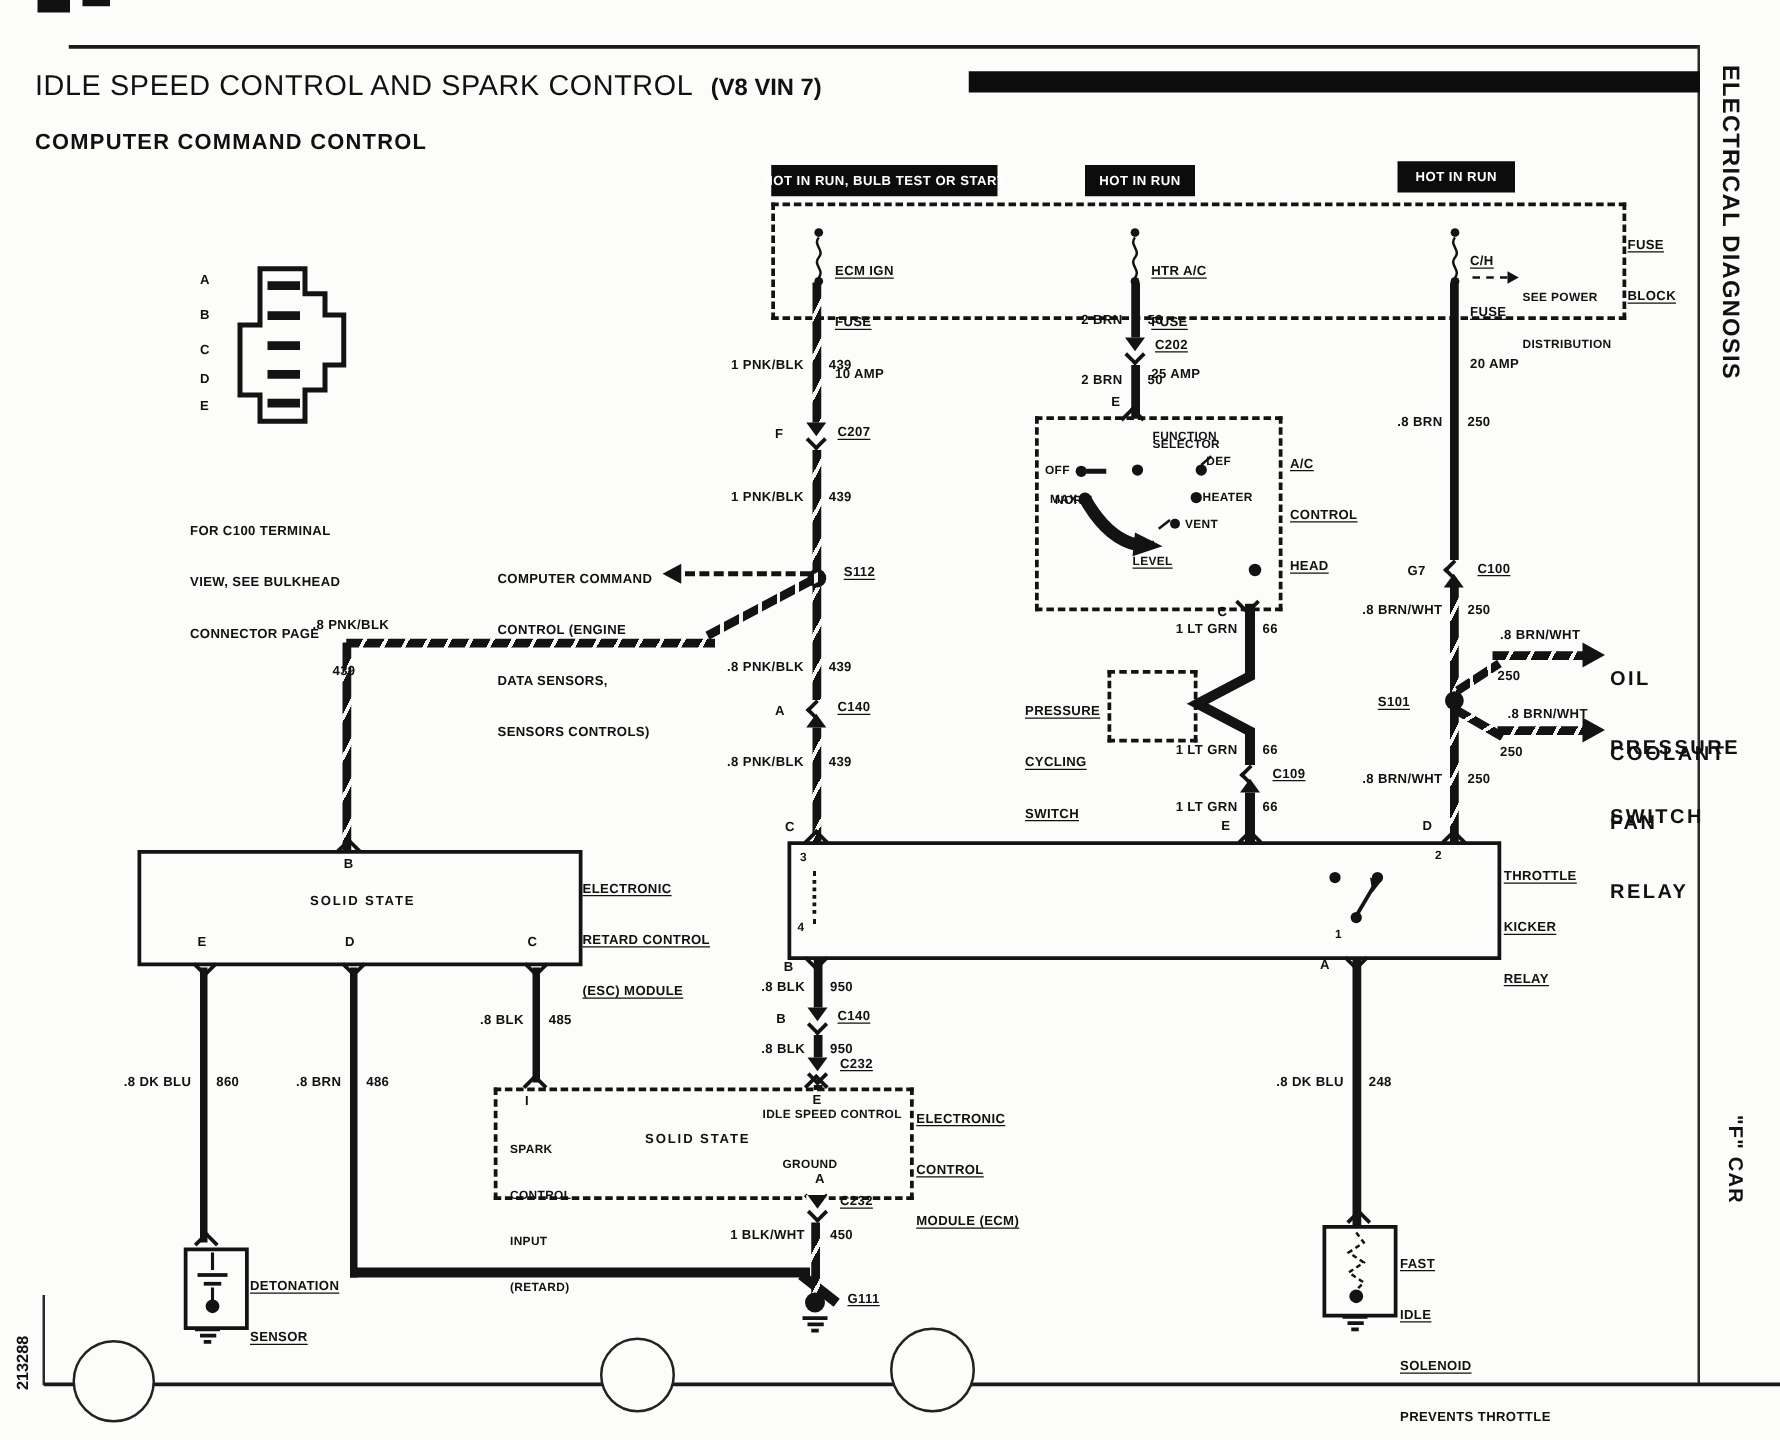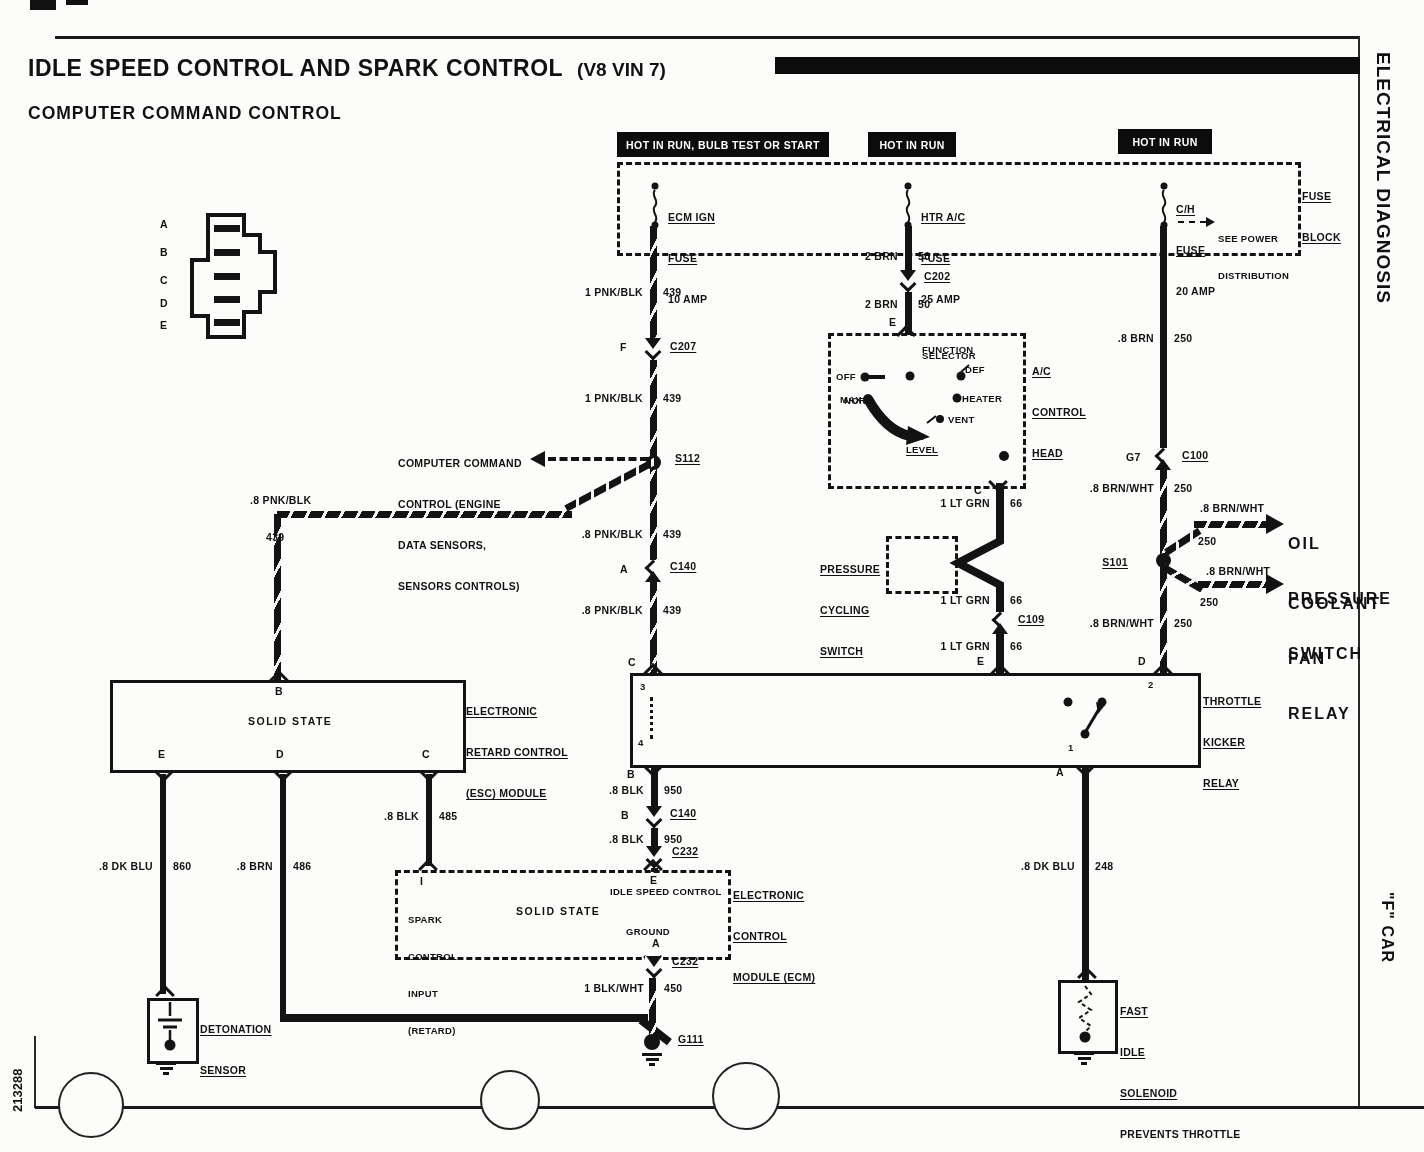--- a/index.html
+++ b/index.html
@@ -50,30 +50,30 @@
   <div class="abs" style="left:55px;top:36px;width:1305px;height:3px;background:#1a1a1a"></div>
   <div class="abs" style="left:1358px;top:36px;width:2px;height:1072px;background:#2a2a2a"></div>
   <div class="abs" style="left:34px;top:1036px;width:2px;height:72px;background:#2a2a2a"></div>
   <div class="abs" style="left:35px;top:1106px;width:1389px;height:3px;background:#1a1a1a"></div>
   <div class="arc" style="left:58px;top:1072px;width:62px;height:62px;"></div>
   <div class="arc" style="left:480px;top:1070px;width:56px;height:56px;"></div>
   <div class="arc" style="left:712px;top:1062px;width:64px;height:64px;"></div>
   <div class="vtxt" style="left:10px;top:1028px;height:84px;font-size:13px;transform:rotate(180deg)">213288</div>
 
   <div class="abs" style="left:28px;top:55px;display:flex;align-items:baseline;gap:14px">
-    <span style="font-weight:bold;font-size:23px;letter-spacing:.5px">IDLE SPEED CONTROL AND SPARK CONTROL</span>
+    <span style="font-weight:normal;font-size:23px;letter-spacing:.5px">IDLE SPEED CONTROL AND SPARK CONTROL</span>
     <span style="font-weight:bold;font-size:19px">(V8 VIN 7)</span>
   </div>
   <div class="abs" style="left:775px;top:57px;width:585px;height:17px;background:#0c0c0c"></div>
   <div class="abs" style="left:28px;top:103px;font-weight:bold;font-size:17.5px;letter-spacing:1px">COMPUTER COMMAND CONTROL</div>
 
   <div class="vtxt" style="left:1372px;top:52px;height:280px;font-size:19px;letter-spacing:1px">ELECTRICAL DIAGNOSIS</div>
   <div class="vtxt" style="left:1378px;top:892px;height:130px;font-size:16px;letter-spacing:1px">"F" CAR</div>
 
-  <div class="banner" style="left:617px;top:132px;width:212px;height:25px">HOT IN RUN, BULB TEST OR START</div>
+  <div class="banner" style="left:617px;top:132px;width:181px;height:25px">HOT IN RUN, BULB TEST OR START</div>
   <div class="banner" style="left:868px;top:132px;width:88px;height:25px">HOT IN RUN</div>
   <div class="banner" style="left:1118px;top:129px;width:94px;height:25px">HOT IN RUN</div>
 
   <div class="dbox" style="left:617px;top:162px;width:678px;height:88px"></div>
   <div class="lbl" style="left:1302px;top:163px">
     <div class="u">FUSE</div>
     <div class="u">BLOCK</div>
   </div>
   <svg style="left:649px;top:182px" width="12" height="48" viewBox="0 0 12 48">
     <circle cx="6" cy="4" r="3.5" fill="#131313"></circle>
@@ -118,20 +118,25 @@
     <rect x="32" y="37" width="26" height="7" fill="#131313"></rect>
     <rect x="32" y="61" width="26" height="7" fill="#131313"></rect>
     <rect x="32" y="84" width="26" height="7" fill="#131313"></rect>
     <rect x="32" y="107" width="26" height="7" fill="#131313"></rect>
   </svg>
   <div class="lbl" style="left:160px;top:218px">A</div>
   <div class="lbl" style="left:160px;top:246px">B</div>
   <div class="lbl" style="left:160px;top:274px">C</div>
   <div class="lbl" style="left:160px;top:297px">D</div>
   <div class="lbl" style="left:160px;top:319px">E</div>
+  <div class="lbl" style="left:152px;top:392px">
+    <div>FOR C100 TERMINAL</div>
+    <div>VIEW, SEE BULKHEAD</div>
+    <div>CONNECTOR PAGE</div>
+  </div>
 
   <div class="wire hatch" style="left:650px;top:226px;width:7px;height:449px"></div>
   <div class="wl" style="left:543px;top:286px">
     <span>1 PNK/BLK</span>
       <span>439</span>
   </div>
   <span class="cn cn-dn" style="left:644px;top:338px"></span>
   <div class="lbl" style="left:620px;top:341px">F</div>
   <div class="lbl u" style="left:670px;top:340px">C207</div>
   <div class="wl" style="left:543px;top:392px">

